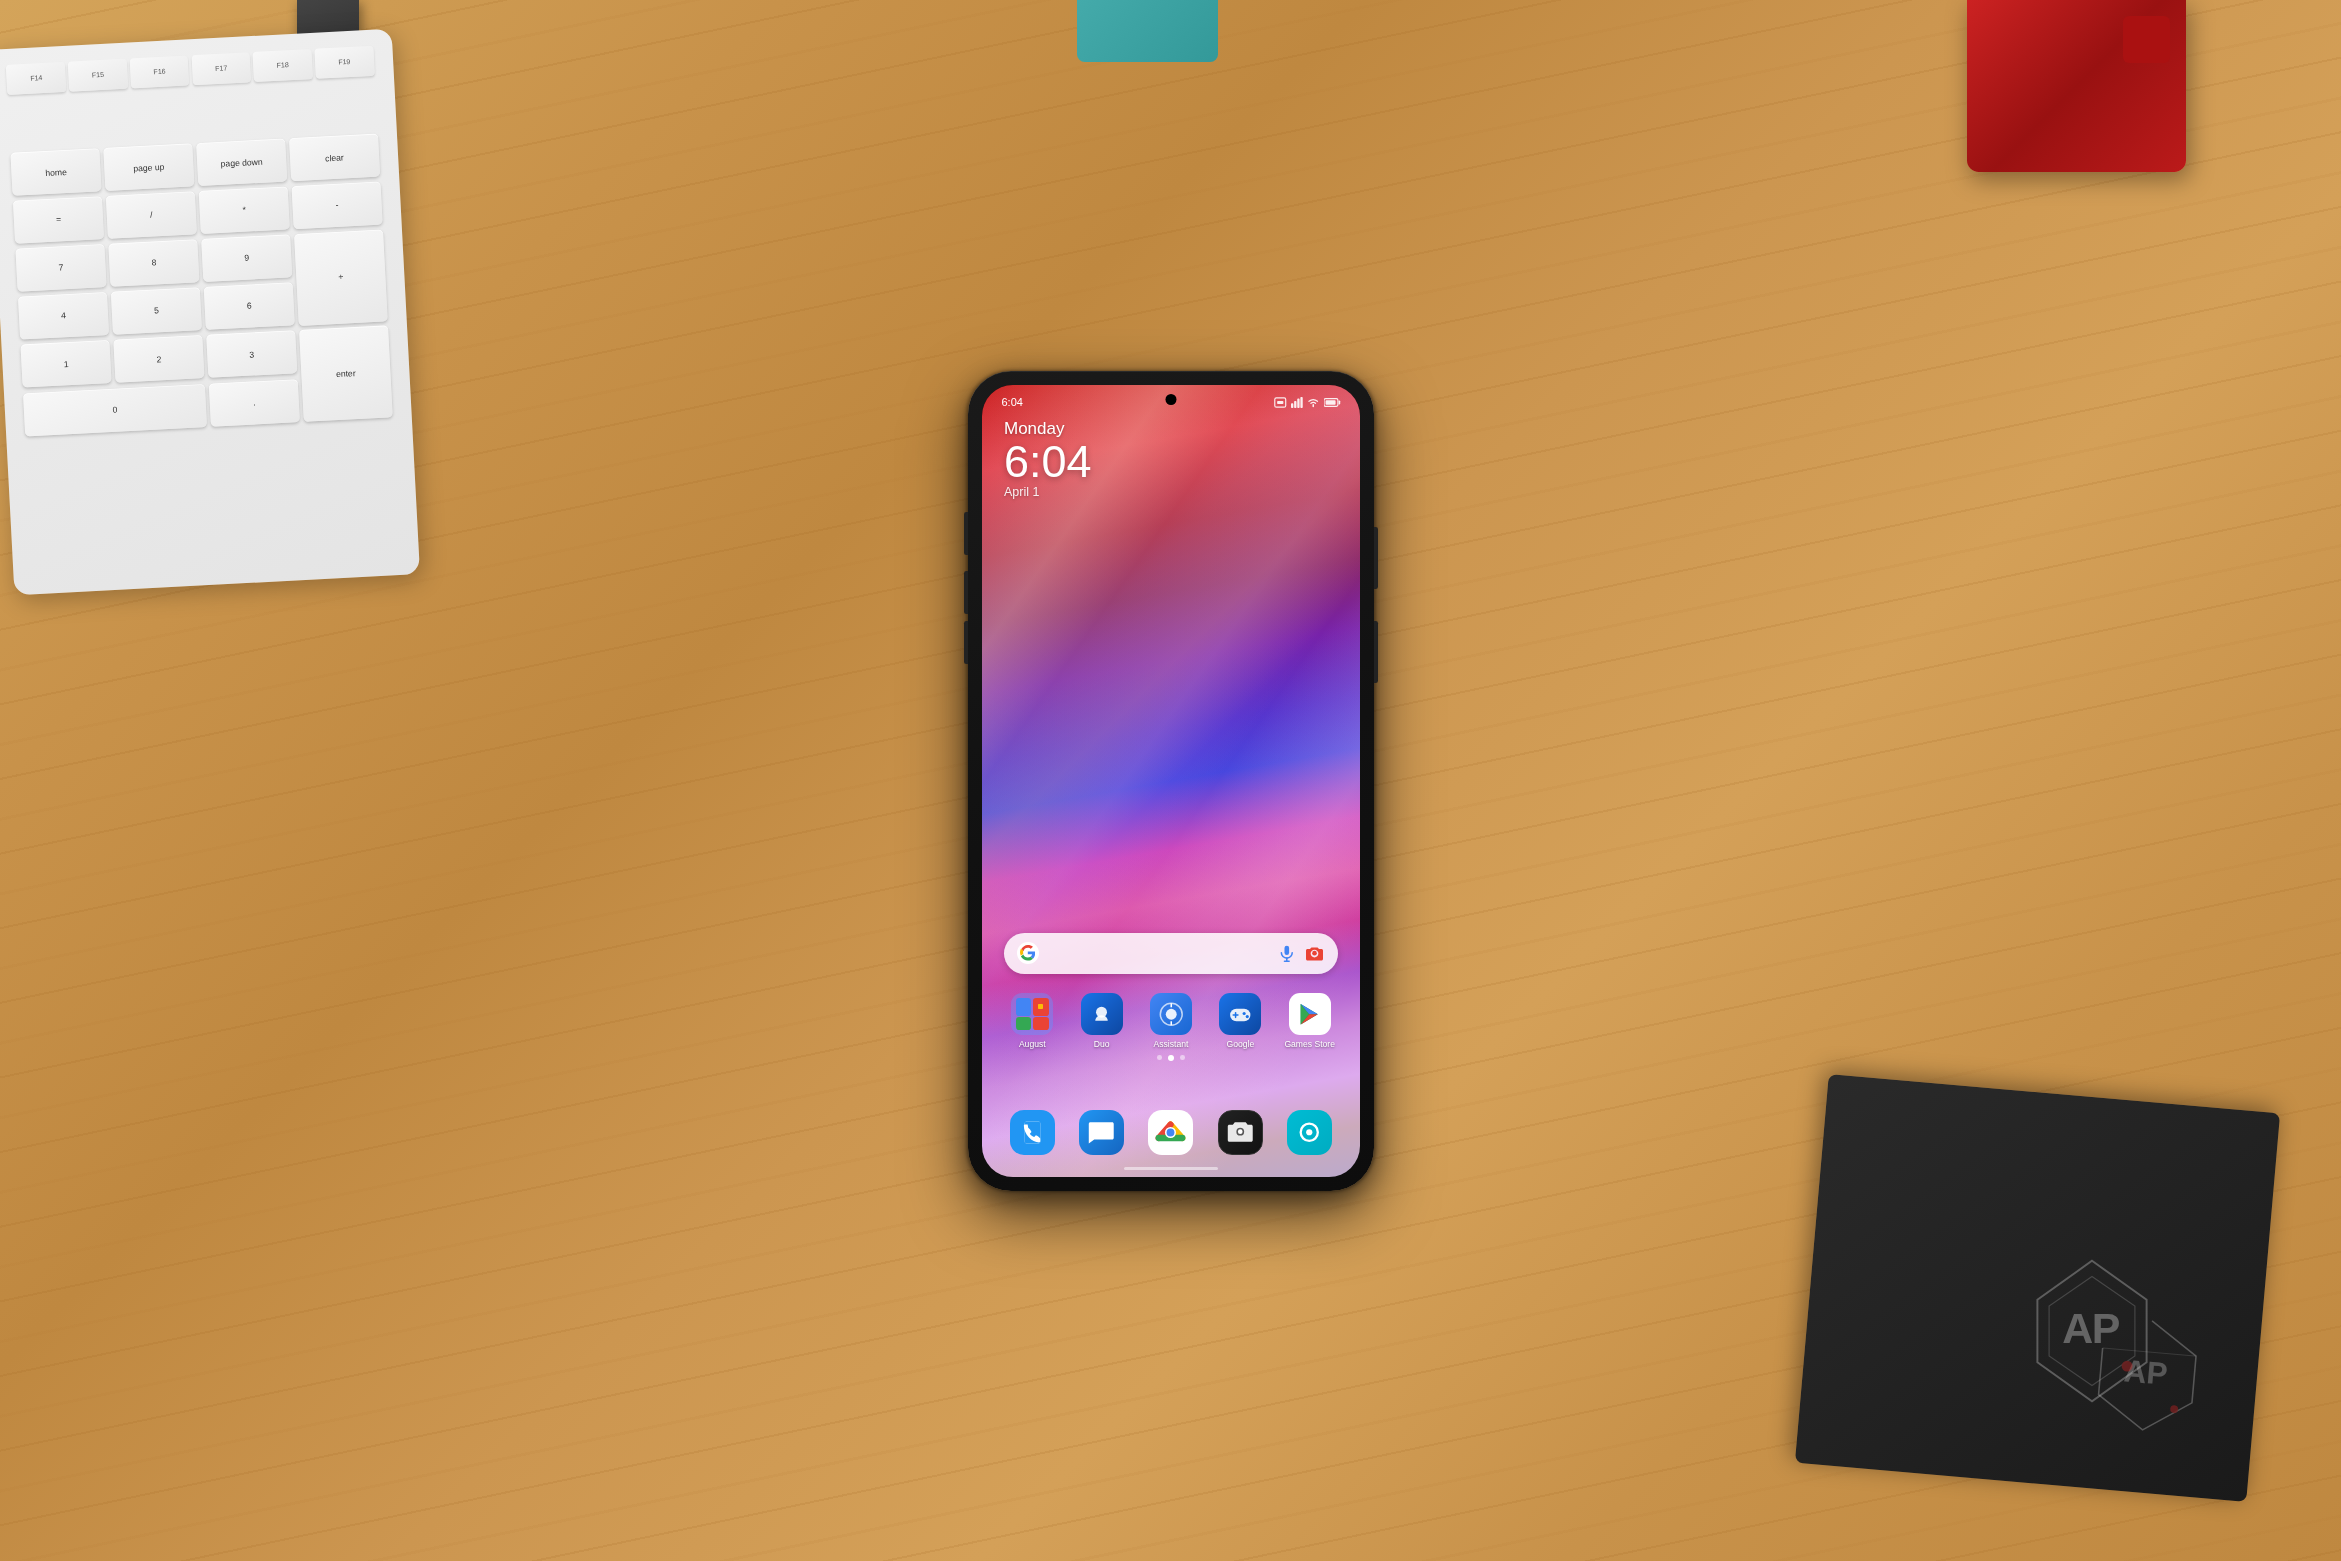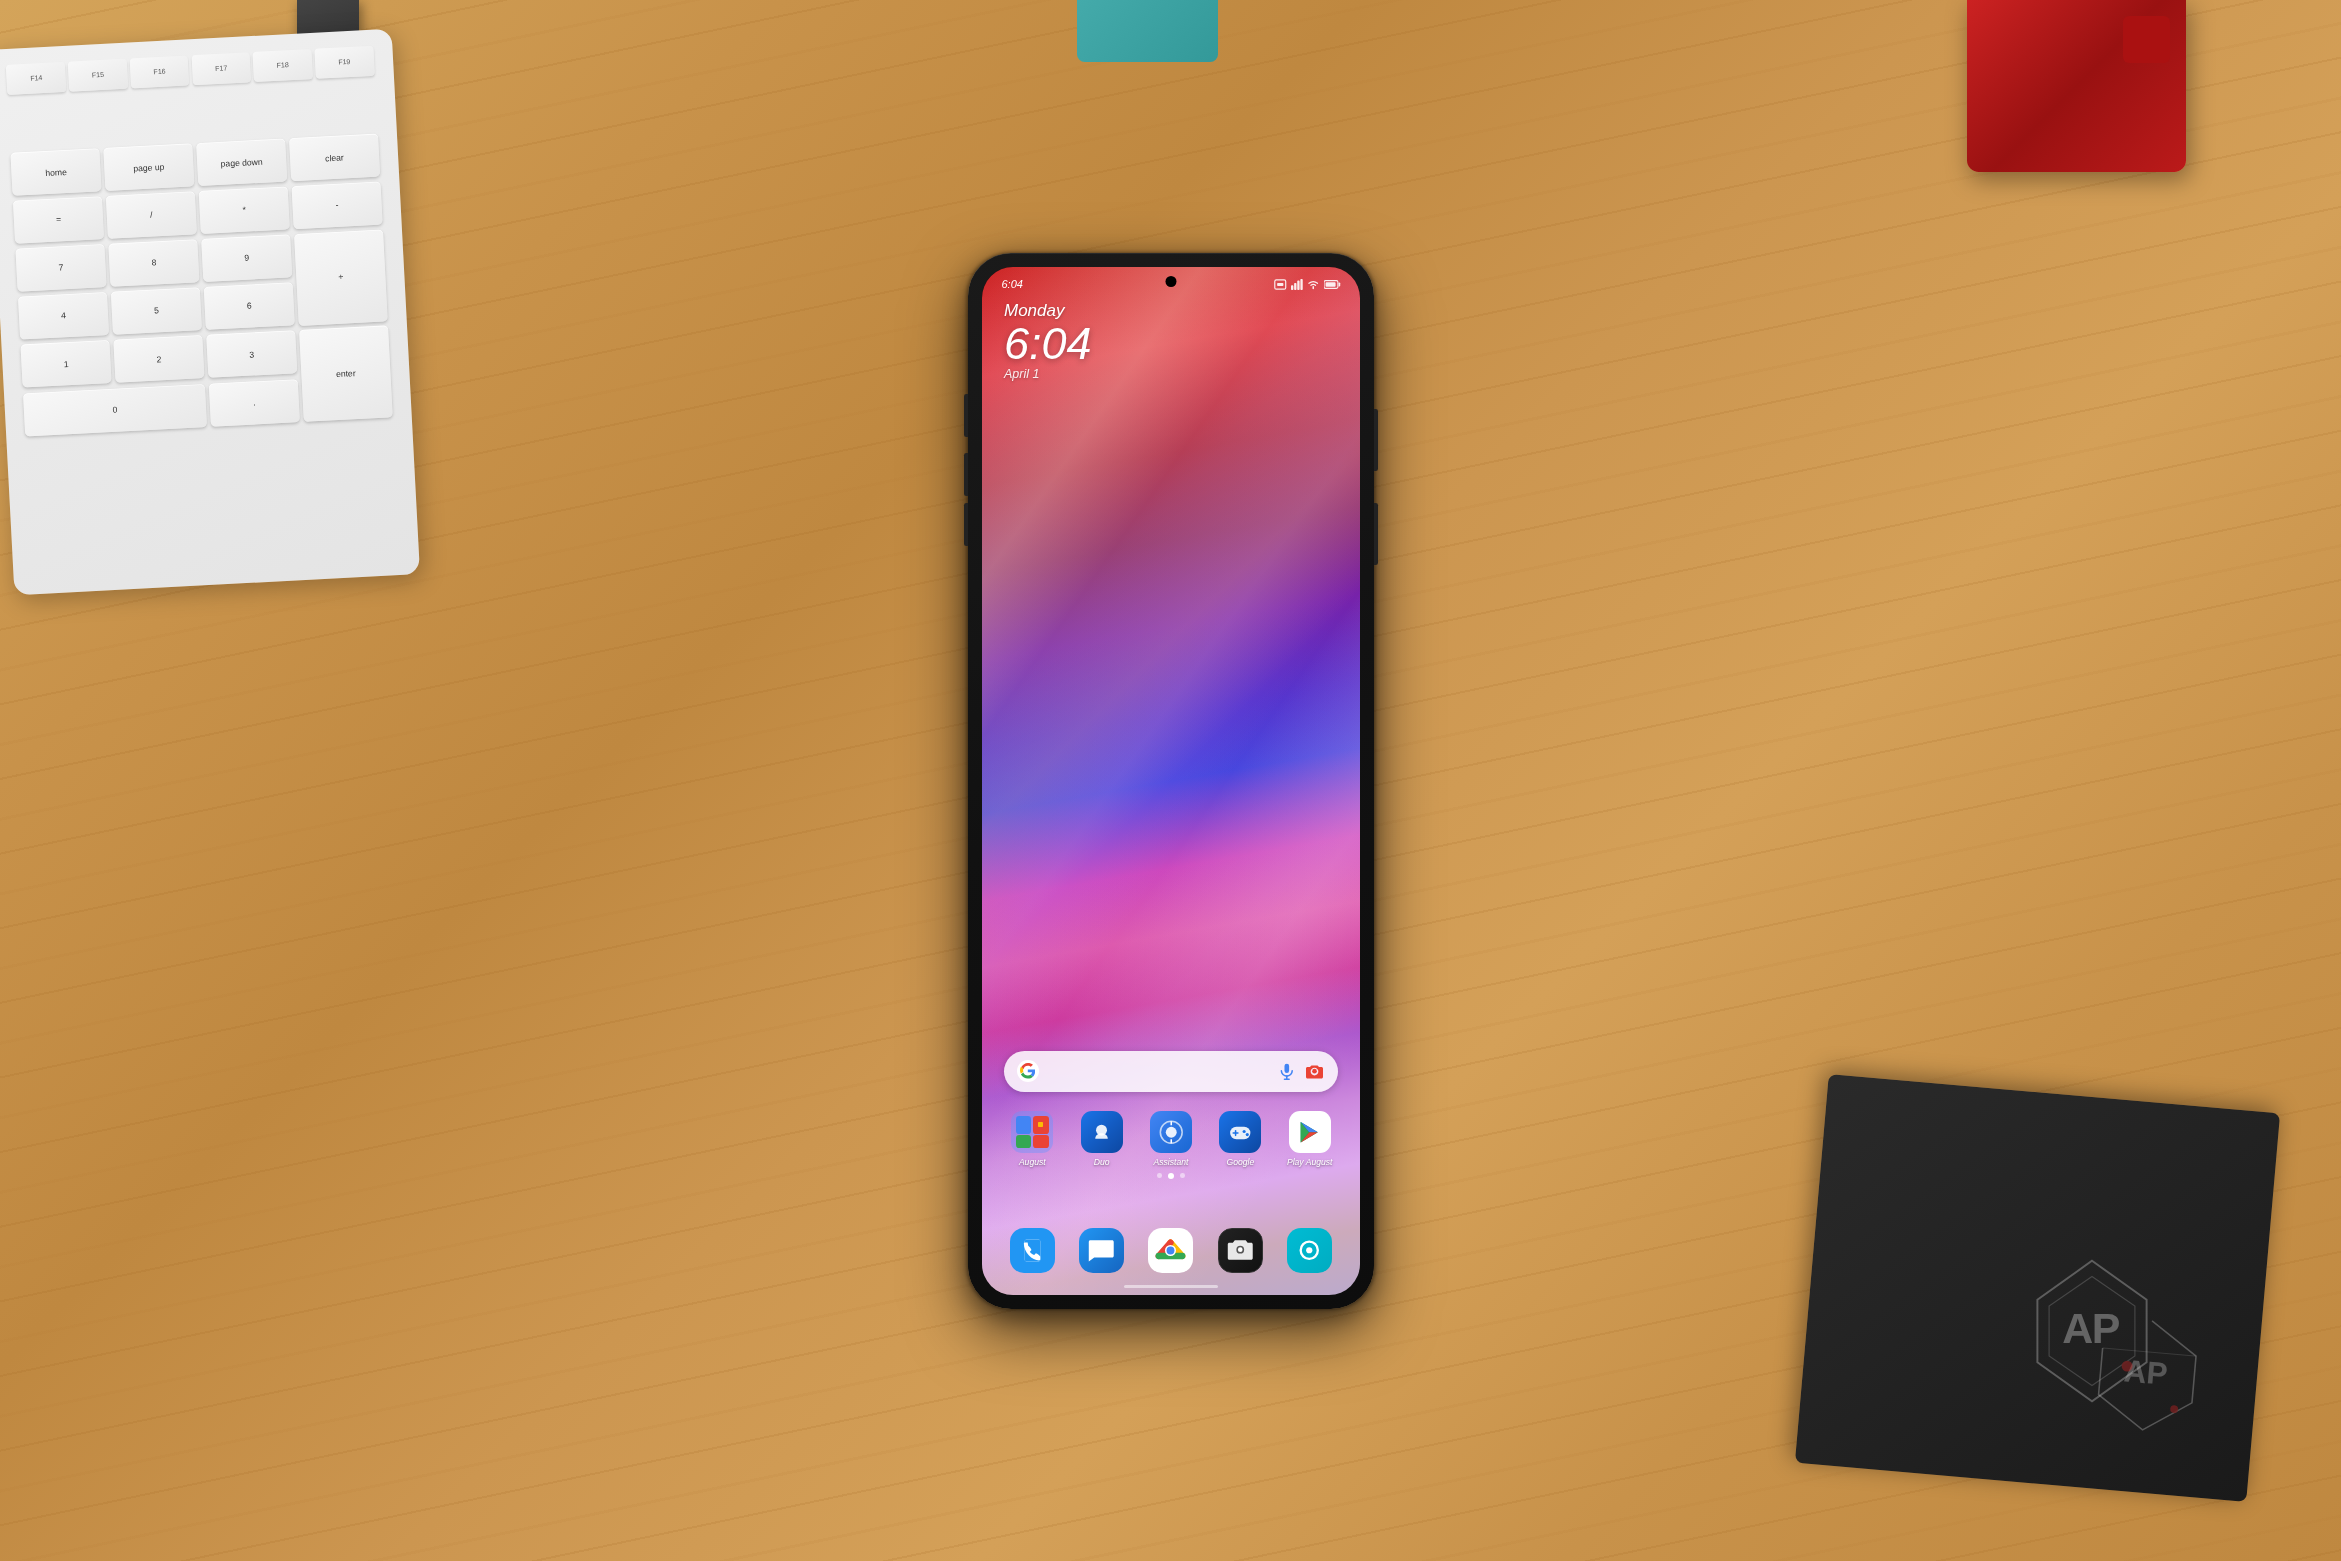--- a/index.html
+++ b/index.html
@@ -142,22 +142,21 @@
       transform: rotate(5deg);
     }
 
     
     .phone-wrapper {
       position: absolute;
       left: 50%;
       top: 50%;
       transform: translate(-50%, -50%);
       width: 406px;
-      height: 1056px;
-      font-style: italic;
+      height: 820px;
     }
 
     
     .phone {
       position: absolute;
       inset: 0;
       background: linear-gradient(160deg, #1a1a1a 0%, #111 50%, #0d0d0d 100%);
       border-radius: 43px;
       box-shadow:
         0 23.4px 62px rgba(0,0,0,0.6),
@@ -737,21 +736,21 @@
 
           <div class="app-item">
             <div class="app-icon icon-playstore">
               <svg width="26.5" height="26.5" viewBox="0 0 34 34">
                 <path d="M6 4L28 17L6 30V4z" fill="#01875f"></path>
                 <path d="M6 4L17 17L6 30V4z" fill="#34a853"></path>
                 <path d="M6 4L28 17L17 17L6 4z" fill="#4285f4"></path>
                 <path d="M6 30L28 17L17 17L6 30z" fill="#ea4335"></path>
               </svg>
             </div>
-            <span class="app-label">Play August</span>
+            <span class="app-label">Games Store</span>
           </div>
         </div>
 
         <div class="dots-indicator">
           <div class="dot"></div>
           <div class="dot active"></div>
           <div class="dot"></div>
         </div>
       </div>
 

